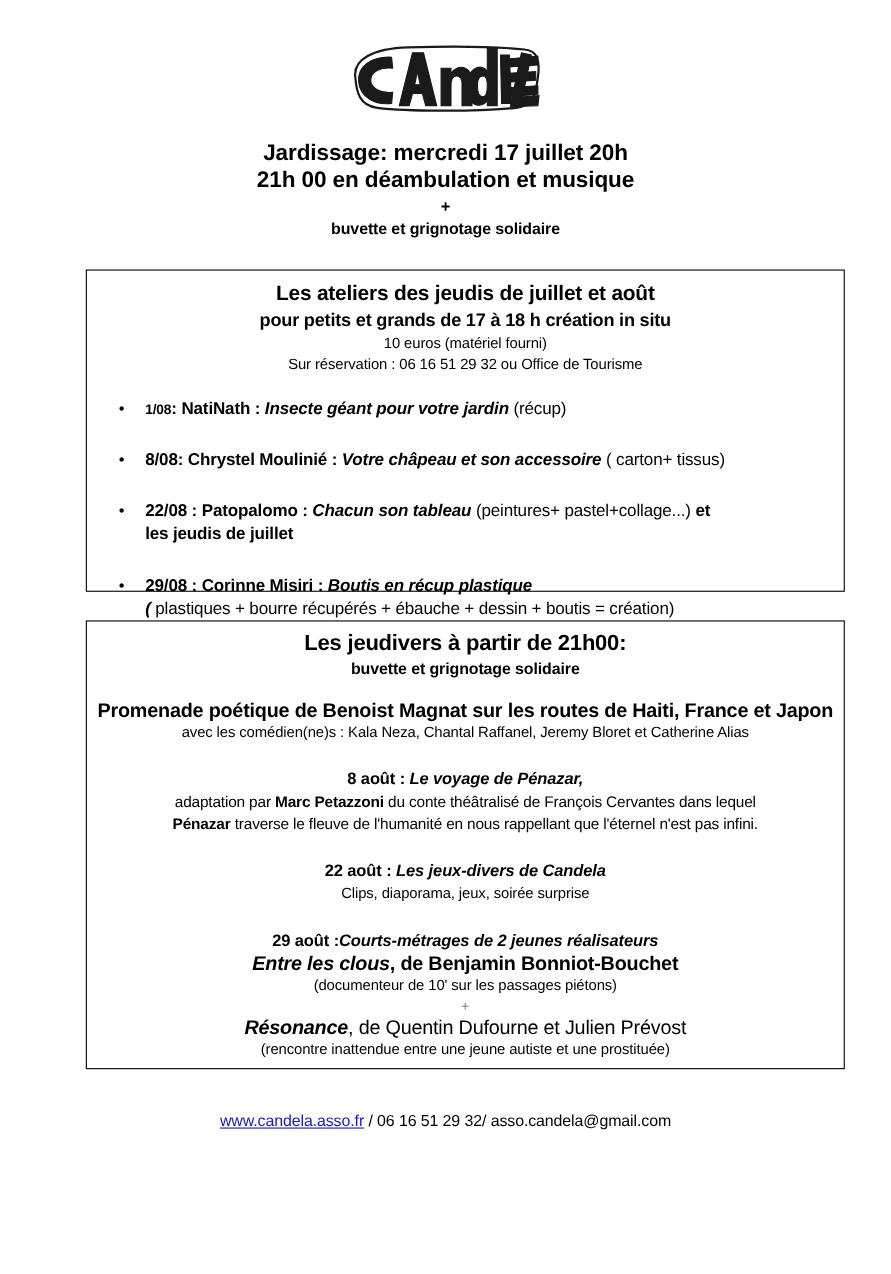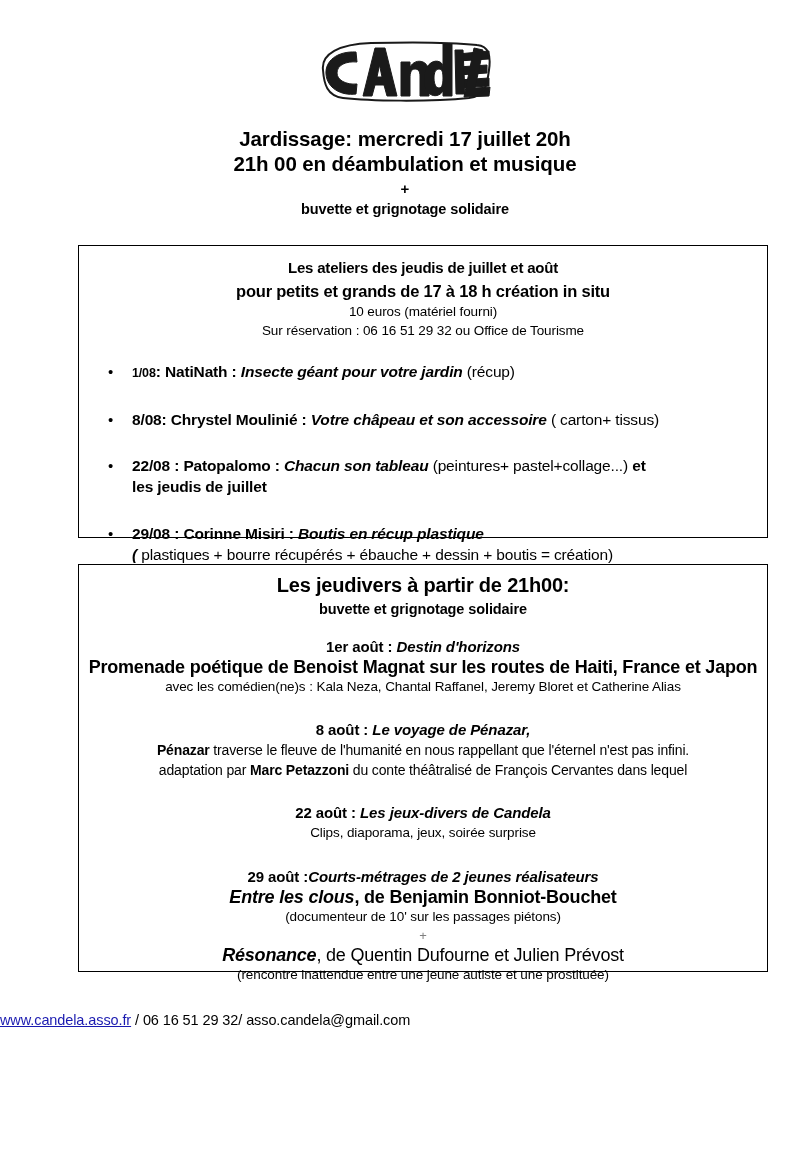--- a/index.html
+++ b/index.html
@@ -83,21 +83,21 @@
     width: 690px;
     height: 408px;
   }
 
   
   .ateliers-head {
     text-align: center;
     padding-top: 9px;
   }
   .a-title {
-    font-size: 15px;
+    font-size: 19px;
     font-weight: bold;
     line-height: 26px;
     letter-spacing: -0.2px;
   }
   .a-sub1 {
     font-size: 16.5px;
     font-weight: bold;
     line-height: 21px;
     letter-spacing: -0.2px;
   }
@@ -200,20 +200,21 @@
     line-height: 18px;
     color: #7f7f7f;
   }
 
   
   .footer {
     position: absolute;
     top: 1010px;
     left: 0;
     width: 810px;
+    text-align: center;
     font-size: 14.5px;
     line-height: 20px;
     letter-spacing: -0.1px;
   }
   .footer a, .footer .link {
     color: #1a1ab0;
     text-decoration: underline;
   }
 </style>
 </head>
@@ -287,29 +288,28 @@
     </ul>
   </div>
 
   <div class="box" id="box-jeudivers">
     <div class="j-head">
       <div class="j-title">Les jeudivers à partir de 21h00:</div>
       <div class="j-sub">buvette et grignotage solidaire</div>
     </div>
 
     <div class="event ev-1">
-      <div class="ev-title"><span>1er août : </span><span style="font-style:italic">Destin d'horizons</span></div>
       <div class="ev-line-bold">Promenade poétique de Benoist Magnat sur les routes de Haiti, France et  Japon</div>
       <div class="ev-grey">avec les comédien(ne)s : Kala Neza, Chantal Raffanel, Jeremy Bloret et Catherine Alias</div>
     </div>
 
     <div class="event ev-2">
       <div class="ev-title"><span>8 août : </span><span style="font-style:italic">Le voyage de Pénazar,</span></div>
+      <div class="ev-line"><span>adaptation par </span><span class="bold">Marc Petazzoni</span><span> du conte théâtralisé de François Cervantes dans lequel</span></div>
       <div class="ev-line"><span class="bold">Pénazar</span><span> traverse le fleuve de l'humanité en nous rappellant que l'éternel n'est pas infini.</span></div>
-      <div class="ev-line"><span>adaptation par </span><span class="bold">Marc Petazzoni</span><span> du conte théâtralisé de François Cervantes dans lequel</span></div>
     </div>
 
     <div class="event ev-3">
       <div class="ev-title"><span>22 août : </span><span style="font-style:italic">Les jeux-divers de Candela</span></div>
       <div class="ev-grey">Clips, diaporama, jeux, soirée surprise</div>
     </div>
 
     <div class="event ev-4">
       <div class="ev-title"><span>29 août :</span><span style="font-style:italic">Courts-métrages de 2 jeunes réalisateurs</span></div>
       <div class="ev-line-bold"><span style="font-style:italic">Entre les clous</span><span style="font-weight:bold">, de Benjamin Bonniot-Bouchet</span></div>

